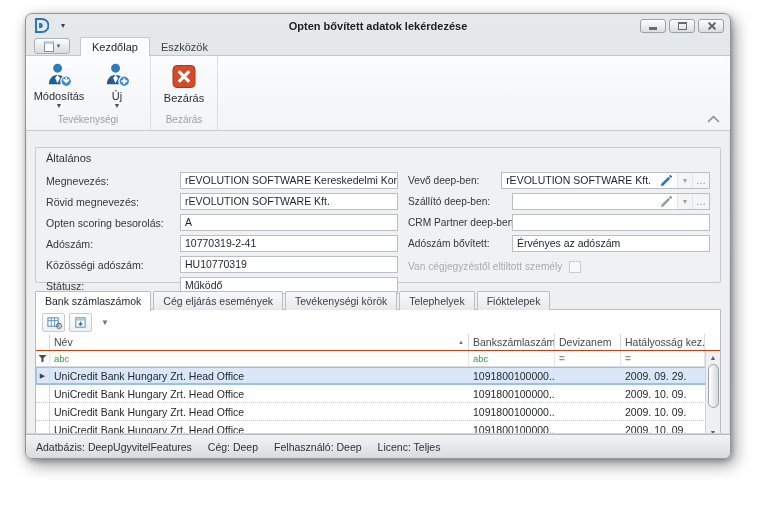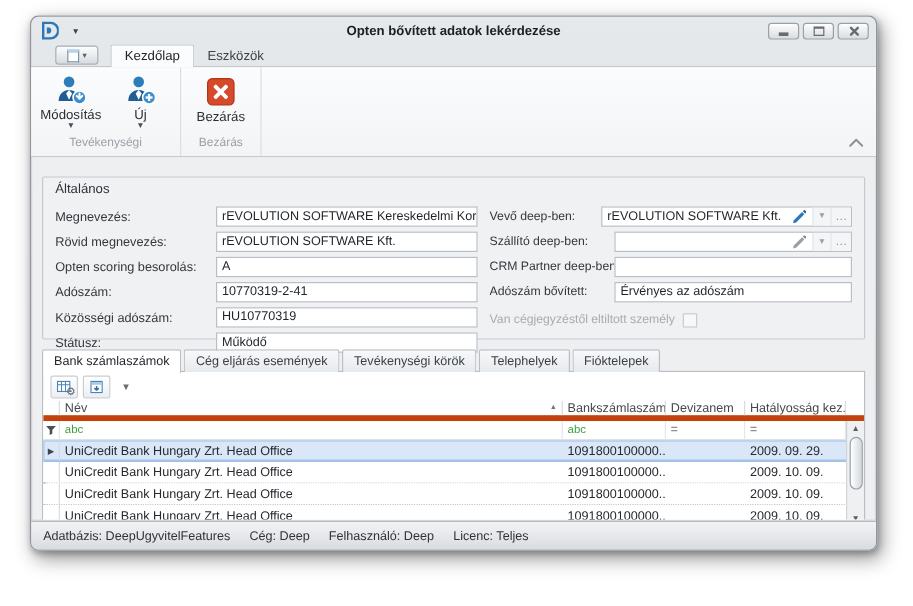--- a/index.html
+++ b/index.html
@@ -23,21 +23,21 @@
     background:linear-gradient(#fdfdfd,#dadde0); display:flex; align-items:center; justify-content:center;
     box-shadow:inset 0 1px 0 #fff; }
   .gly-min { width:8px; height:3px; background:#676c73; margin-top:5px; }
   .gly-max { width:9px; height:8px; border:1px solid #676c73; border-top:2px solid #676c73; }
   .gly-close { position:relative; width:9px; height:9px; }
   .gly-close::before,.gly-close::after { content:""; position:absolute; left:4px; top:0; width:2px; height:10px; background:#676c73; border-radius:1px; }
   .gly-close::before { transform:rotate(45deg); }
   .gly-close::after { transform:rotate(-45deg); }
 
   
-  .tabrow { height:19px; display:flex; align-items:flex-end; padding-left:20px; border-bottom:1px solid #c3c8cd; }
+  .tabrow { height:19px; display:flex; align-items:flex-end; padding-left:8px; border-bottom:1px solid #c3c8cd; }
   .appmenu { width:36px; height:16px; margin-right:10px; margin-bottom:1px; border:1px solid #aab0b6; border-radius:3px;
     background:linear-gradient(#fcfdfd,#d8dcdf); display:flex; align-items:center; justify-content:center; gap:3px; }
   .appmenu .formicon { width:10px; height:11px; background:#fff; border:1px solid #7d93a6; border-top:3px solid #b9d2e4; }
   .appmenu .drop { font-size:7px; color:#5a6066; }
   .rtab { padding:3px 11px 2px; font-size:11px; color:#3c4147; position:relative; }
   .rtab.active { background:#fbfcfd; border:1px solid #c3c8cd; border-bottom:none; border-radius:2px 2px 0 0;
     margin-bottom:-1px; padding-bottom:3px; z-index:2; color:#1f2328; }
 
   
   .ribbon { position:relative; height:75px; background:linear-gradient(#fbfcfd,#f2f4f6); border-bottom:1px solid #c6cbd0; }
@@ -92,21 +92,21 @@
 
   
   .grid { position:absolute; left:0; right:0; top:24px; bottom:0; overflow:hidden; }
   .grow { display:flex; align-items:stretch; padding-right:15px; }
   .gcell { font-size:10.5px; padding:0 4px; white-space:nowrap; overflow:hidden; display:flex; align-items:center; }
   .c-ind { width:14px; padding:0; justify-content:center; border-right:1px solid #d8dbdf; flex:none; }
   .c-nev { flex:1; }
   .c-bank { width:86px; flex:none; }
   .c-dev { width:66px; flex:none; }
   .c-hat { width:84px; flex:none; }
-  .ghead { height:17px; border-bottom:5px solid #c2410c; background:#fff; }
+  .ghead { height:17px; border-bottom:1px solid #c2410c; background:#fff; }
   .ghead .gcell { color:#44484e; border-right:1px solid #d8dbdf; }
   .sort-arrow { margin-left:auto; font-size:6px; color:#707680; }
   .gfilter { height:16px; border-bottom:1px solid #d8dbdf; background:#fff; }
   .gfilter .gcell { border-right:1px solid #e4e7ea; }
   .ftext { font-size:9.5px; color:#3f9e3f; }
   .feq { font-size:10px; color:#8a9098; font-weight:bold; }
   .gdata { height:18px; border-bottom:1px dotted #c4c8cd; background:#fff; color:#26292e; }
   .gdata.selected { background:#d9e7f8; box-shadow:inset 0 0 0 1px #9dbfe4; border-bottom:1px solid #9dbfe4; }
   .rowind { font-size:7px; color:#3f444a; }
   

